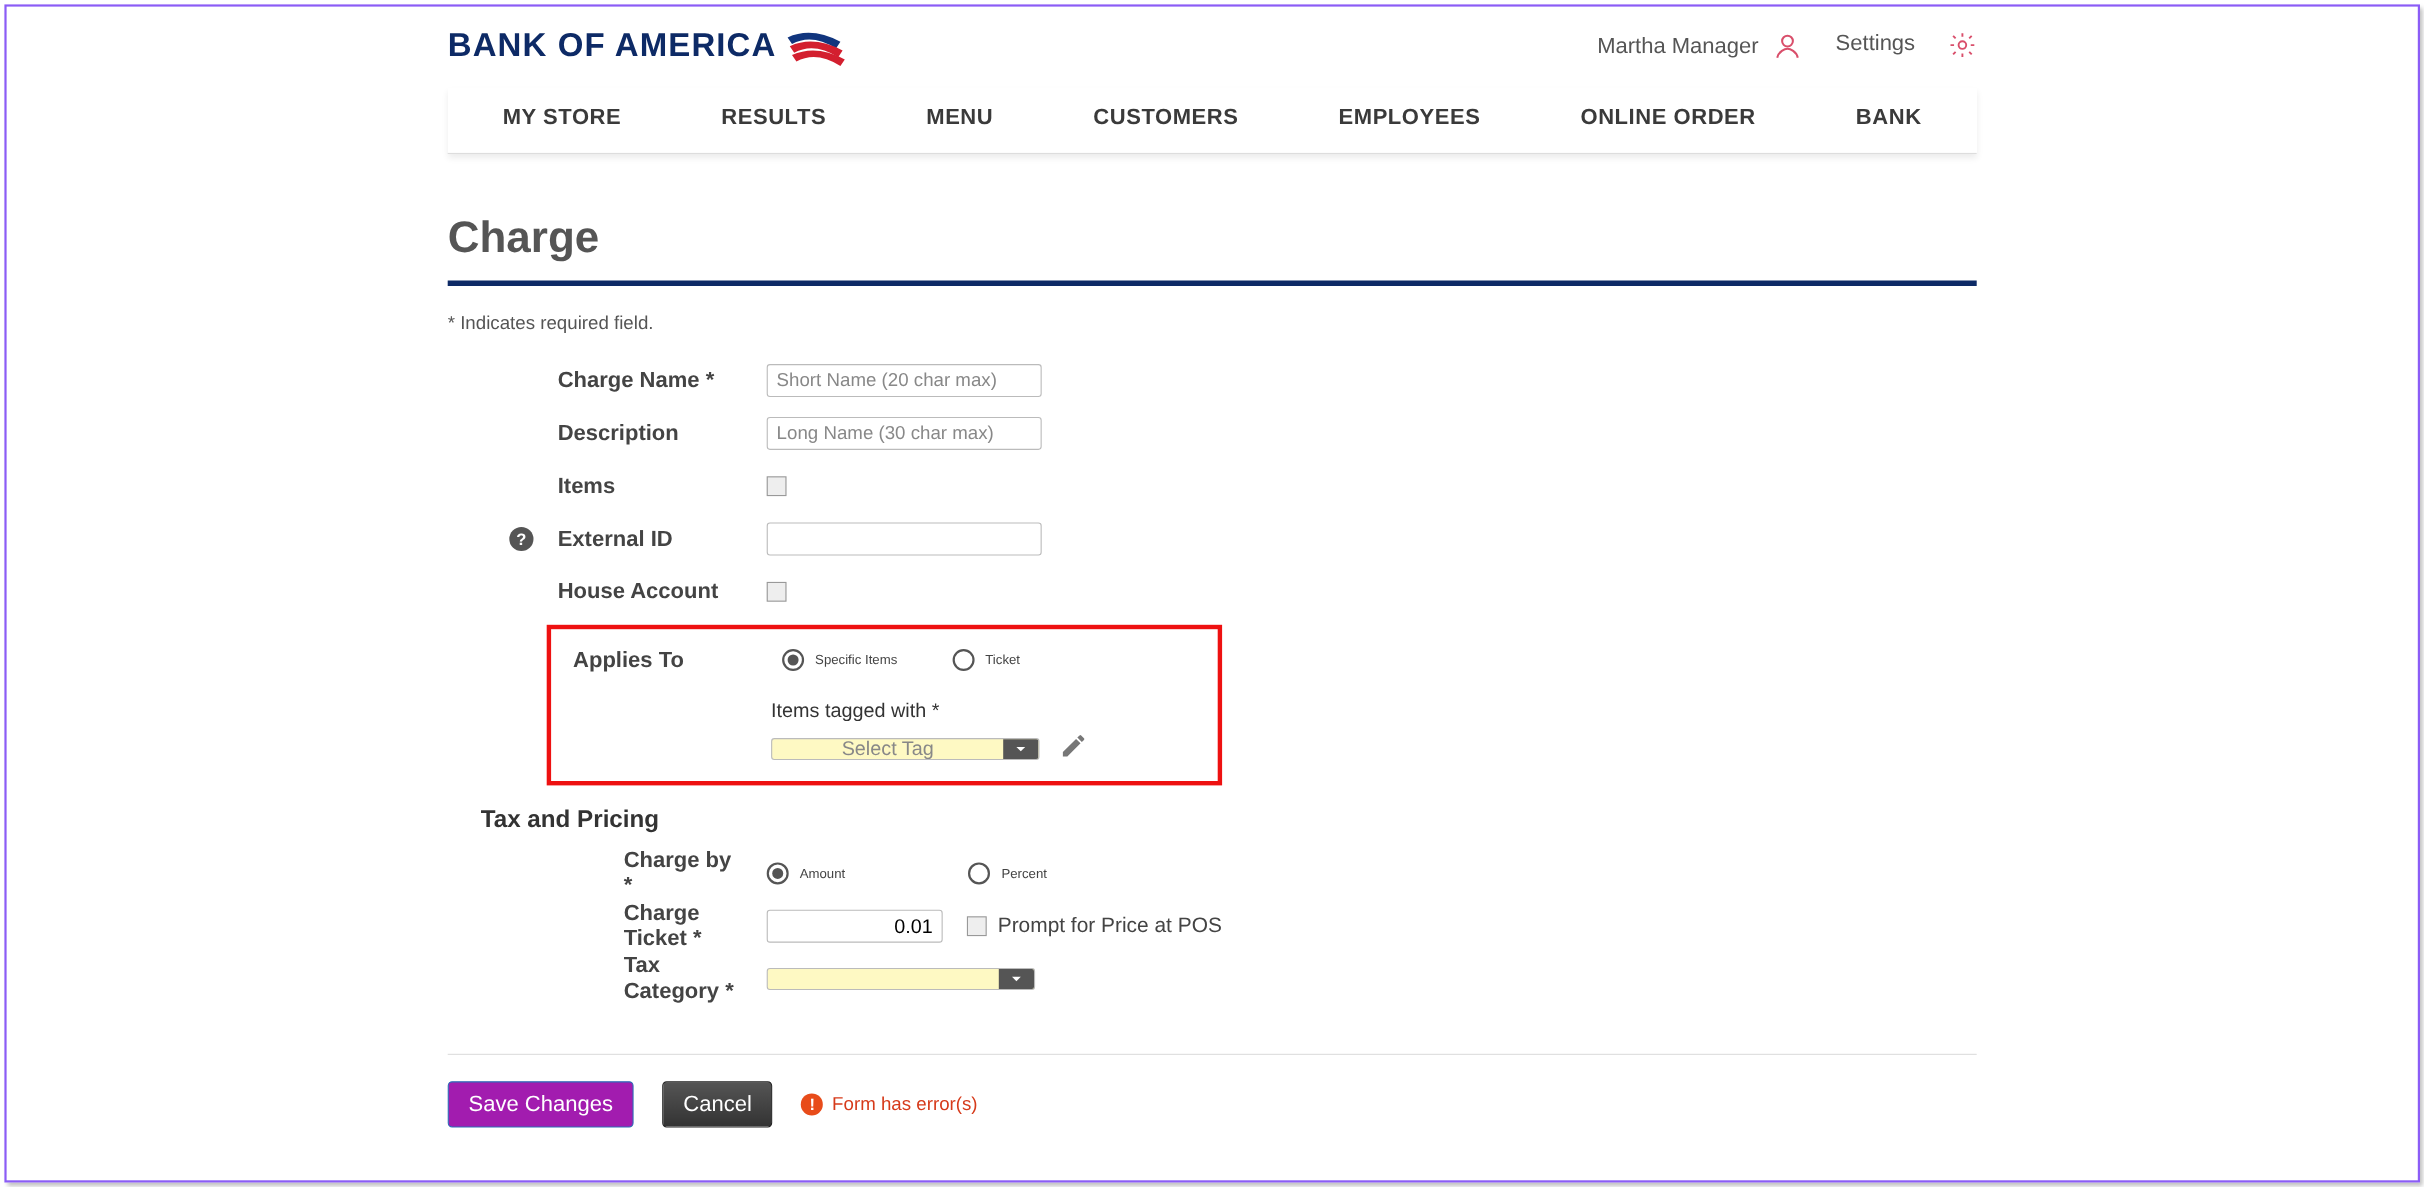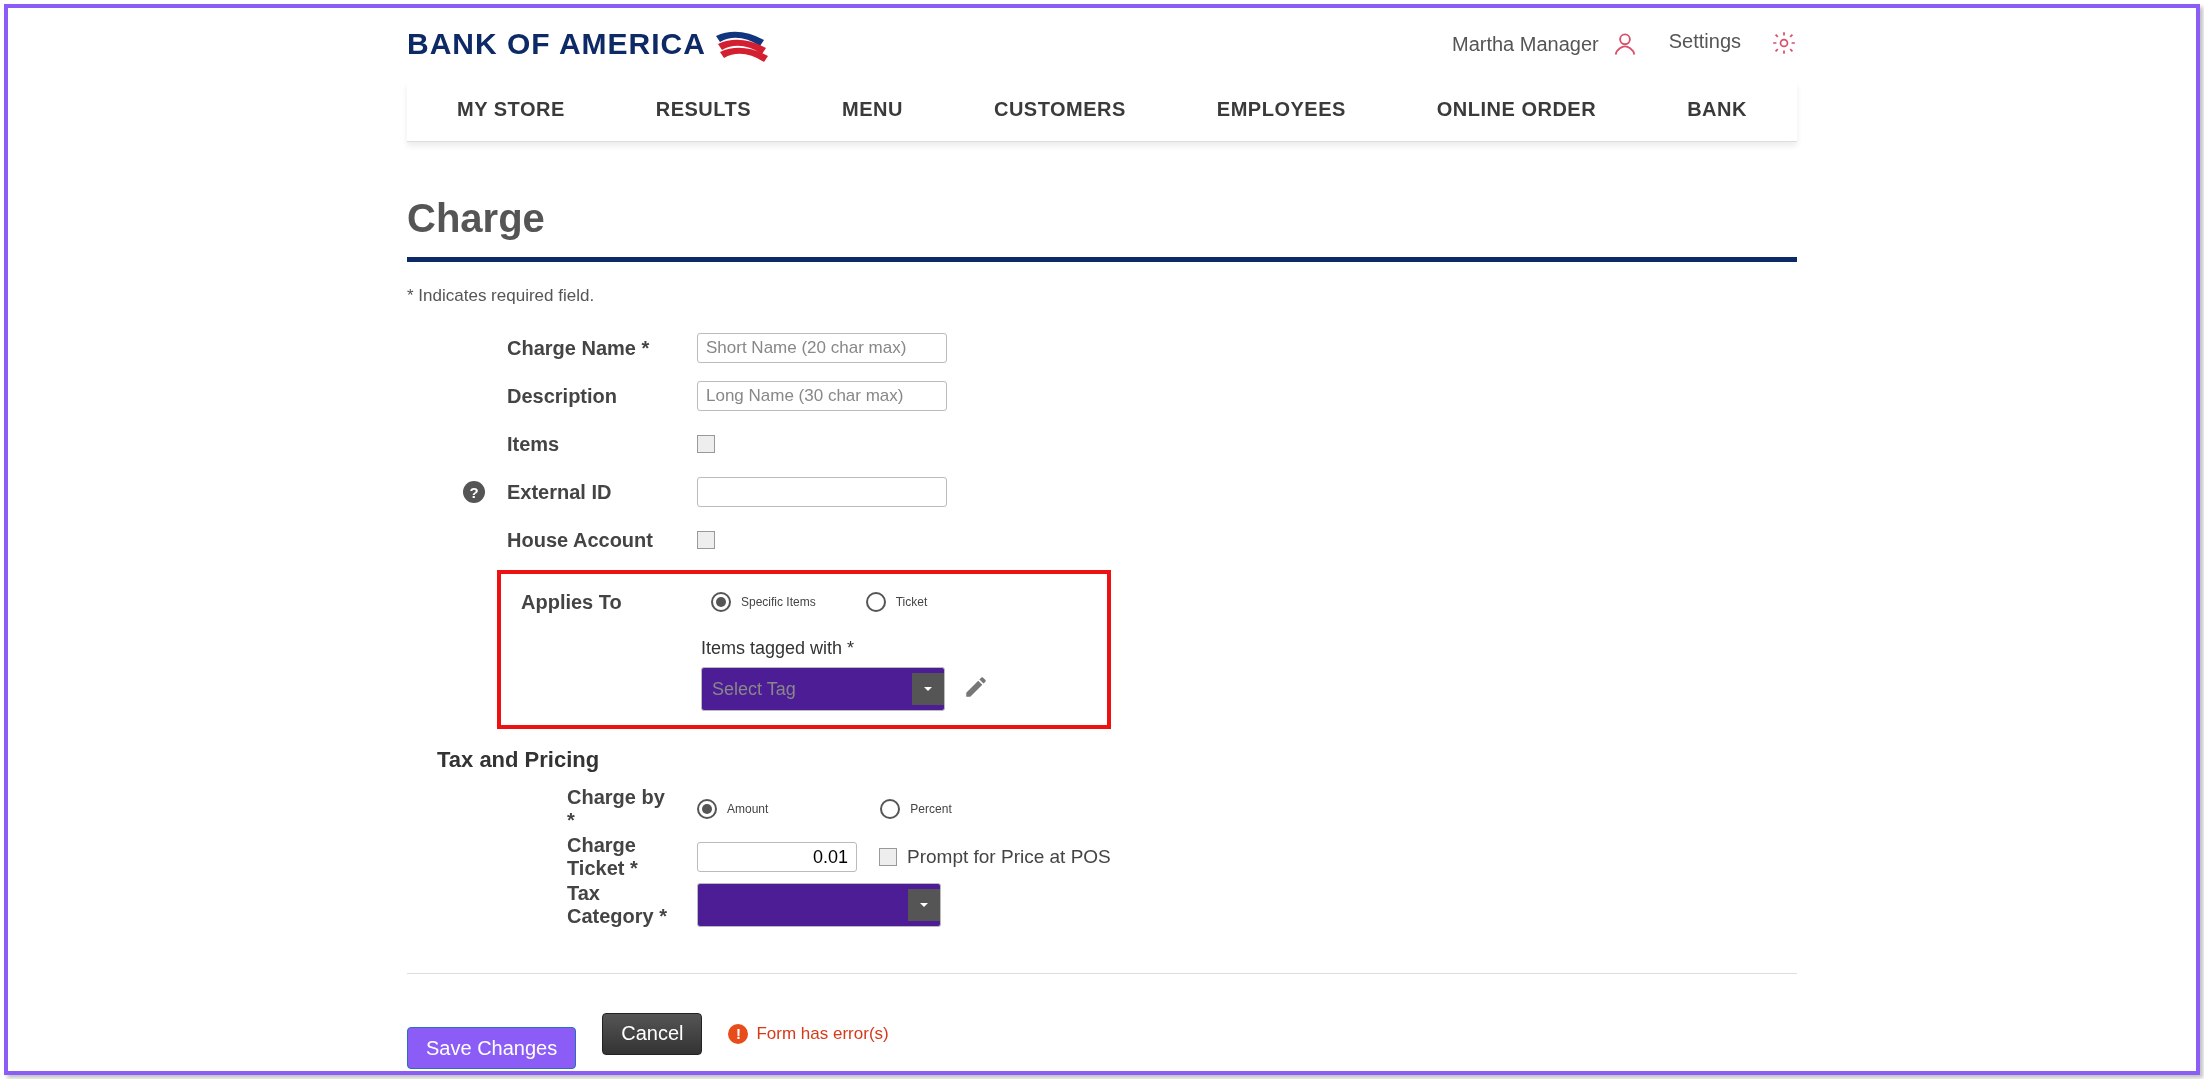--- a/index.html
+++ b/index.html
@@ -7,21 +7,21 @@
     font-family: Arial, Helvetica, sans-serif;
     background: #fff;
     color: #333;
     width: 2204px;
     height: 1079px;
     position: relative;
   }
   .frame {
     position: absolute;
     left: 4px; top: 4px; right: 4px; bottom: 4px;
-    border: 4px solid #8b5cf6;
+    border: 2px solid #8b5cf6;
     box-shadow: 3px 3px 4px rgba(0,0,0,0.25);
     background: #fff;
     overflow: hidden;
   }
   .content-wrap {
     width: 1550px;
     margin: 0 auto;
     padding: 0 80px;
   }
   
@@ -178,25 +178,26 @@
   .select-wrap {
     display: flex;
     align-items: center;
     gap: 18px;
     margin-left: 190px;
   }
   .select {
     display: flex;
     align-items: center;
     width: 244px;
-    height: 44px;
+    height: 20px;
     border: 1px solid #bbb;
     border-radius: 3px;
-    background: #4c1d95;
+    background: #fef9c3;
     overflow: hidden;
+    text-align: center;
   }
   .select .select-text {
     flex: 1;
     padding: 0 10px;
     font-size: 18px;
     color: #888;
   }
   .select .select-arrow {
     width: 32px; height: 32px;
     background: #555;
@@ -226,24 +227,23 @@
     height: 42px;
     padding: 0 18px;
     border-radius: 4px;
     font-size: 20px;
     display: flex;
     align-items: center;
     cursor: pointer;
     border: 1px solid transparent;
   }
   .btn-primary {
-    background: #8b5cf6;
+    background: #a21caf;
     color: #fff;
     border-color: #2a6fb8;
-    margin-top: 29px;
   }
   .btn-secondary {
     background: linear-gradient(#555,#333);
     color: #fff;
     border-color: #222;
   }
   .error-msg {
     display: flex;
     align-items: center;
     gap: 8px;

